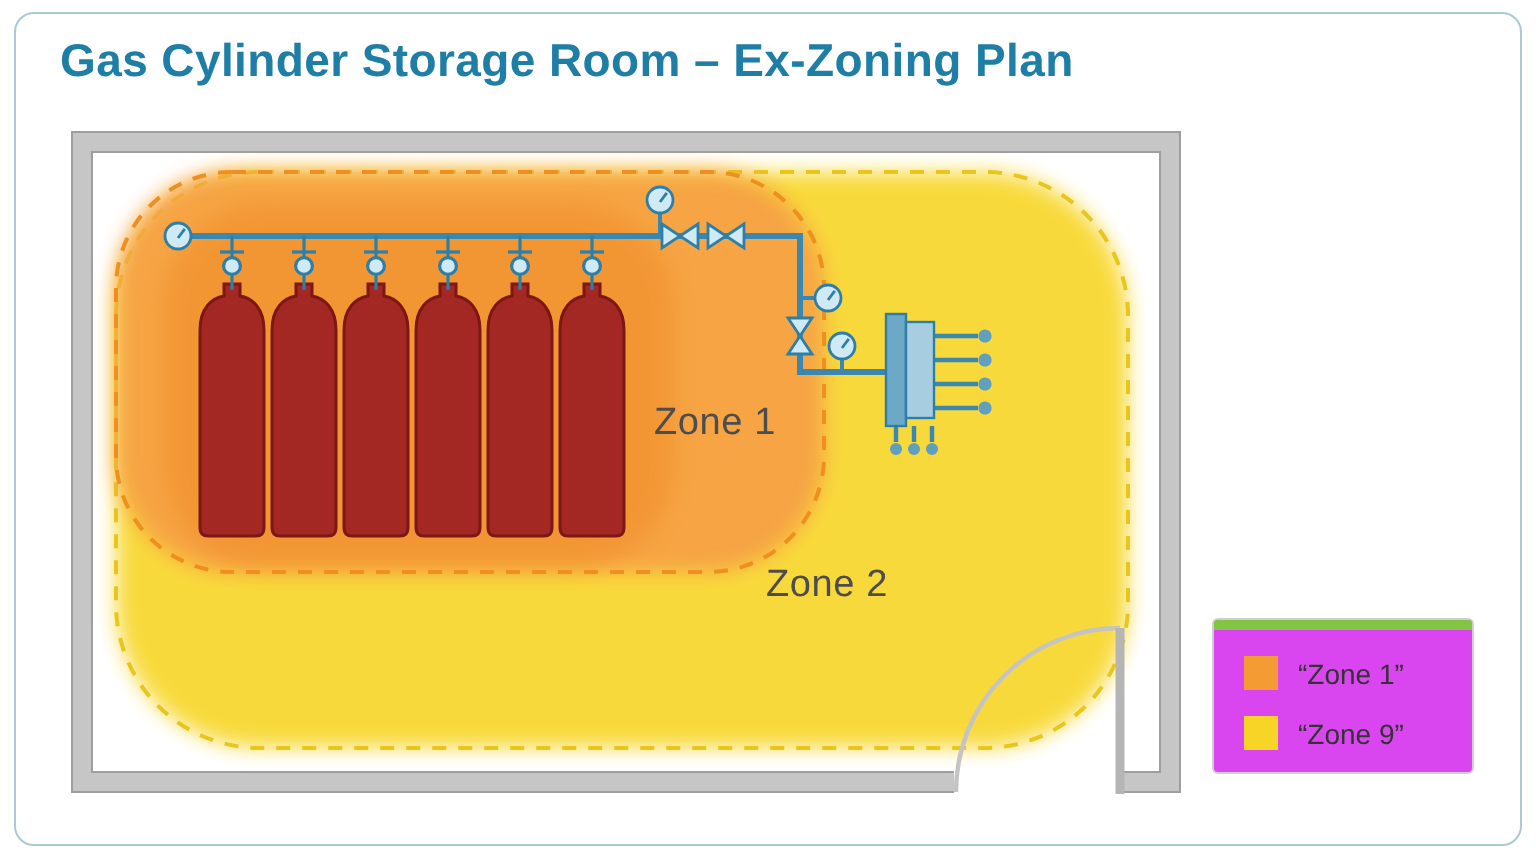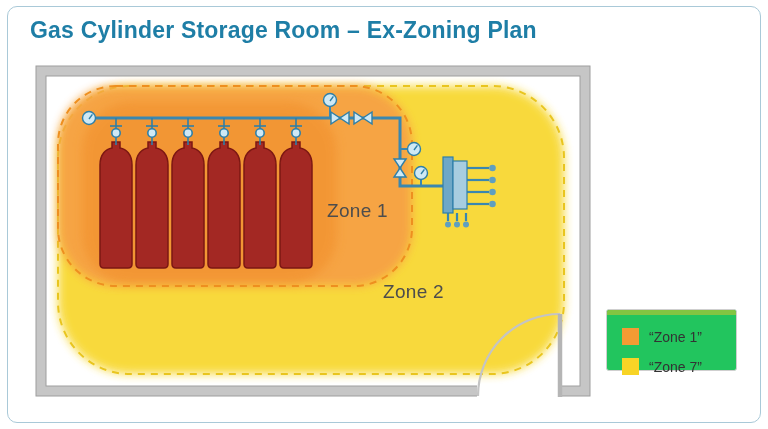--- a/index.html
+++ b/index.html
@@ -11,22 +11,22 @@
     position:absolute; left:7px; top:6px; right:7px; bottom:6px;
     border:1.5px solid #a9c9d8; border-radius:10px; pointer-events:none;
   }
   .title {
     position:absolute; left:30px; top:17px;
     font-size:23px; font-weight:600; color:#1e7ea6; letter-spacing:.2px;
   }
   svg.diagram { position:absolute; left:0; top:0; }
   .zone-label { font:19px "Liberation Sans", sans-serif; letter-spacing:.3px; }
   .legend {
-    position:absolute; left:606px; top:309px; width:131px; height:62px;
-    background:#22c55e; border:1px solid #cfcfcf; border-radius:3px;
+    position:absolute; left:606px; top:309px; width:131px; height:78px;
+    background:#d946ef; border:1px solid #cfcfcf; border-radius:3px;
     box-sizing:border-box;
   }
   .legend-top { height:5px; border-radius:2px 2px 0 0; }
   .legend-row { display:flex; align-items:center; gap:10px; padding-left:15px; margin-top:13px; }
   .swatch { width:17px; height:17px; display:inline-block; }
   .legend-row span.lbl { font-size:14px; color:#333333; }
 </style>
 </head>
 <body>
 
@@ -134,16 +134,16 @@
   </svg>
 
   <div class="legend">
     <div class="legend-top" style="background-color: rgb(130, 197, 66);"></div>
     <div class="legend-row">
       <span class="swatch" style="background-color: rgb(244, 155, 51);"></span>
       <span class="lbl">“Zone 1”</span>
     </div>
     <div class="legend-row">
       <span class="swatch" style="background-color: rgb(248, 212, 38);"></span>
-      <span class="lbl">“Zone 7”</span>
+      <span class="lbl">“Zone 9”</span>
     </div>
   </div>
 </div>
 
 </body></html>

